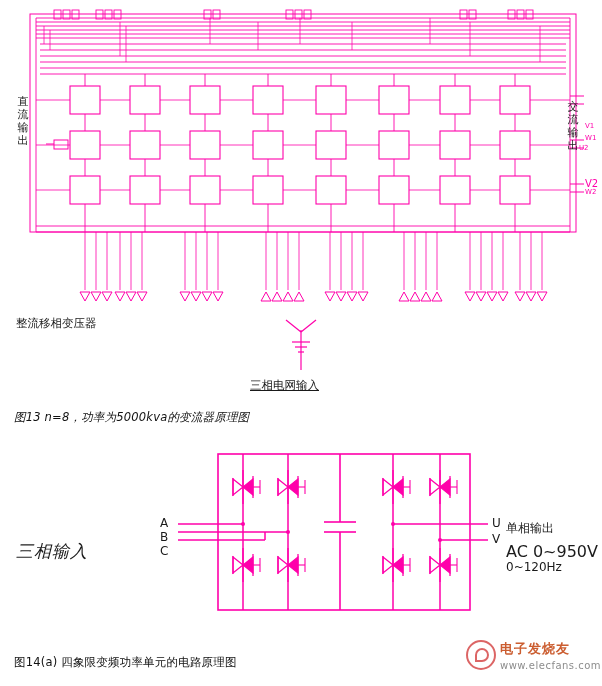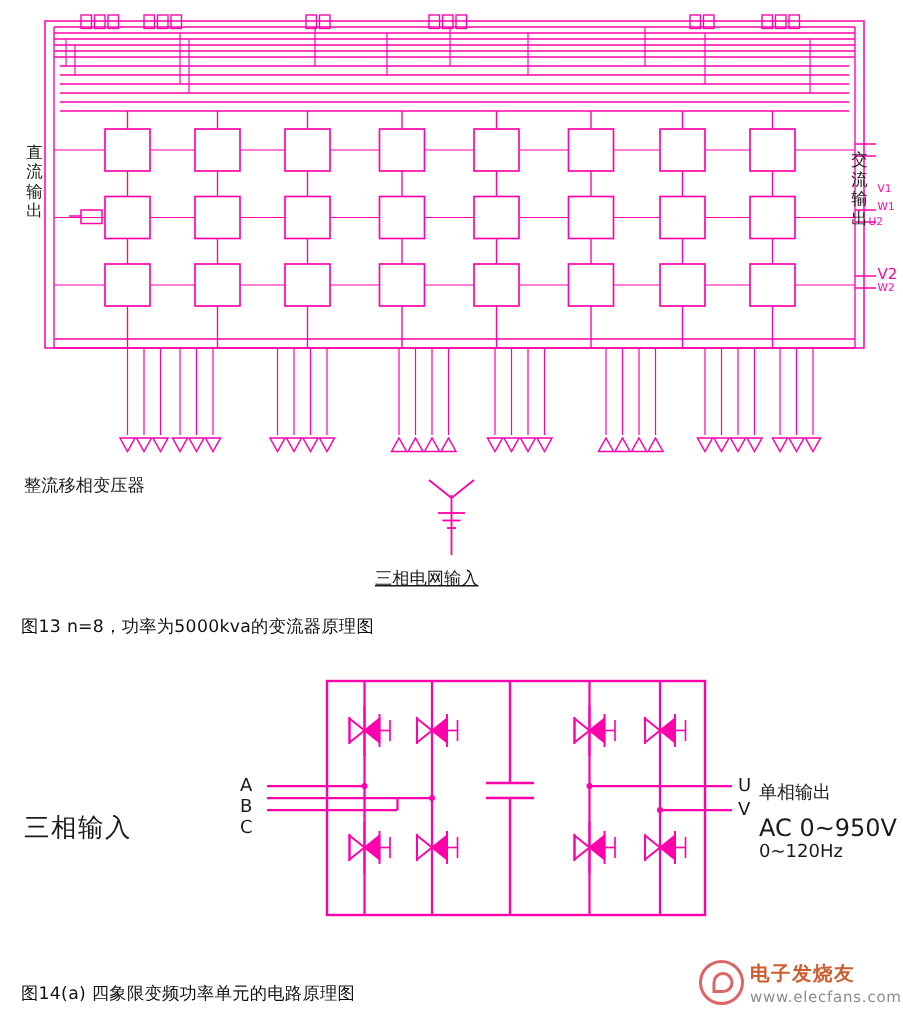--- a/index.html
+++ b/index.html
@@ -28,21 +28,21 @@
     display: block;
   }
 
   .cap {
     position: absolute;
     font-size: 11.5px;
     color: #111;
     letter-spacing: 0.2px;
     white-space: nowrap;
   }
-  #cap13 { left: 14px; top: 410px; }
+  #cap13 { left: 14px; top: 410px; font-style: italic; }
   #cap14 { left: 14px; top: 655px; text-align: right; }
 
   
   #fig14 {
     position: absolute;
     left: 0;
     top: 440px;
     width: 602px;
     height: 210px;
   }
@@ -587,21 +587,21 @@
 
   <g fill="#ff00aa">
     <circle cx="243" cy="84" r="2"></circle>
     <circle cx="288" cy="92" r="2"></circle>
     <circle cx="393" cy="84" r="2"></circle>
     <circle cx="440" cy="100" r="2"></circle>
   </g>
 </svg>
 </div>
 
-<div class="lbl" style="left:16px; top:540px; font-size:17px; letter-spacing:1px;">三相输入</div>
+<div class="lbl" style="left:16px; top:540px; font-size:17px; letter-spacing:1px;font-style:italic;">三相输入</div>
 
 <div class="lbl" style="left:160px; top:516px; font-size:12px;">A</div>
 <div class="lbl" style="left:160px; top:530px; font-size:12px;">B</div>
 <div class="lbl" style="left:160px; top:544px; font-size:12px;">C</div>
 
 <div class="lbl" style="left:492px; top:516px; font-size:12px;">U</div>
 <div class="lbl" style="left:492px; top:532px; font-size:12px;">V</div>
 
 <div class="lbl" style="left:506px; top:520px; font-size:12px;">单相输出</div>
 <div class="lbl" style="left:506px; top:542px; font-size:16px;">AC 0~950V</div>

